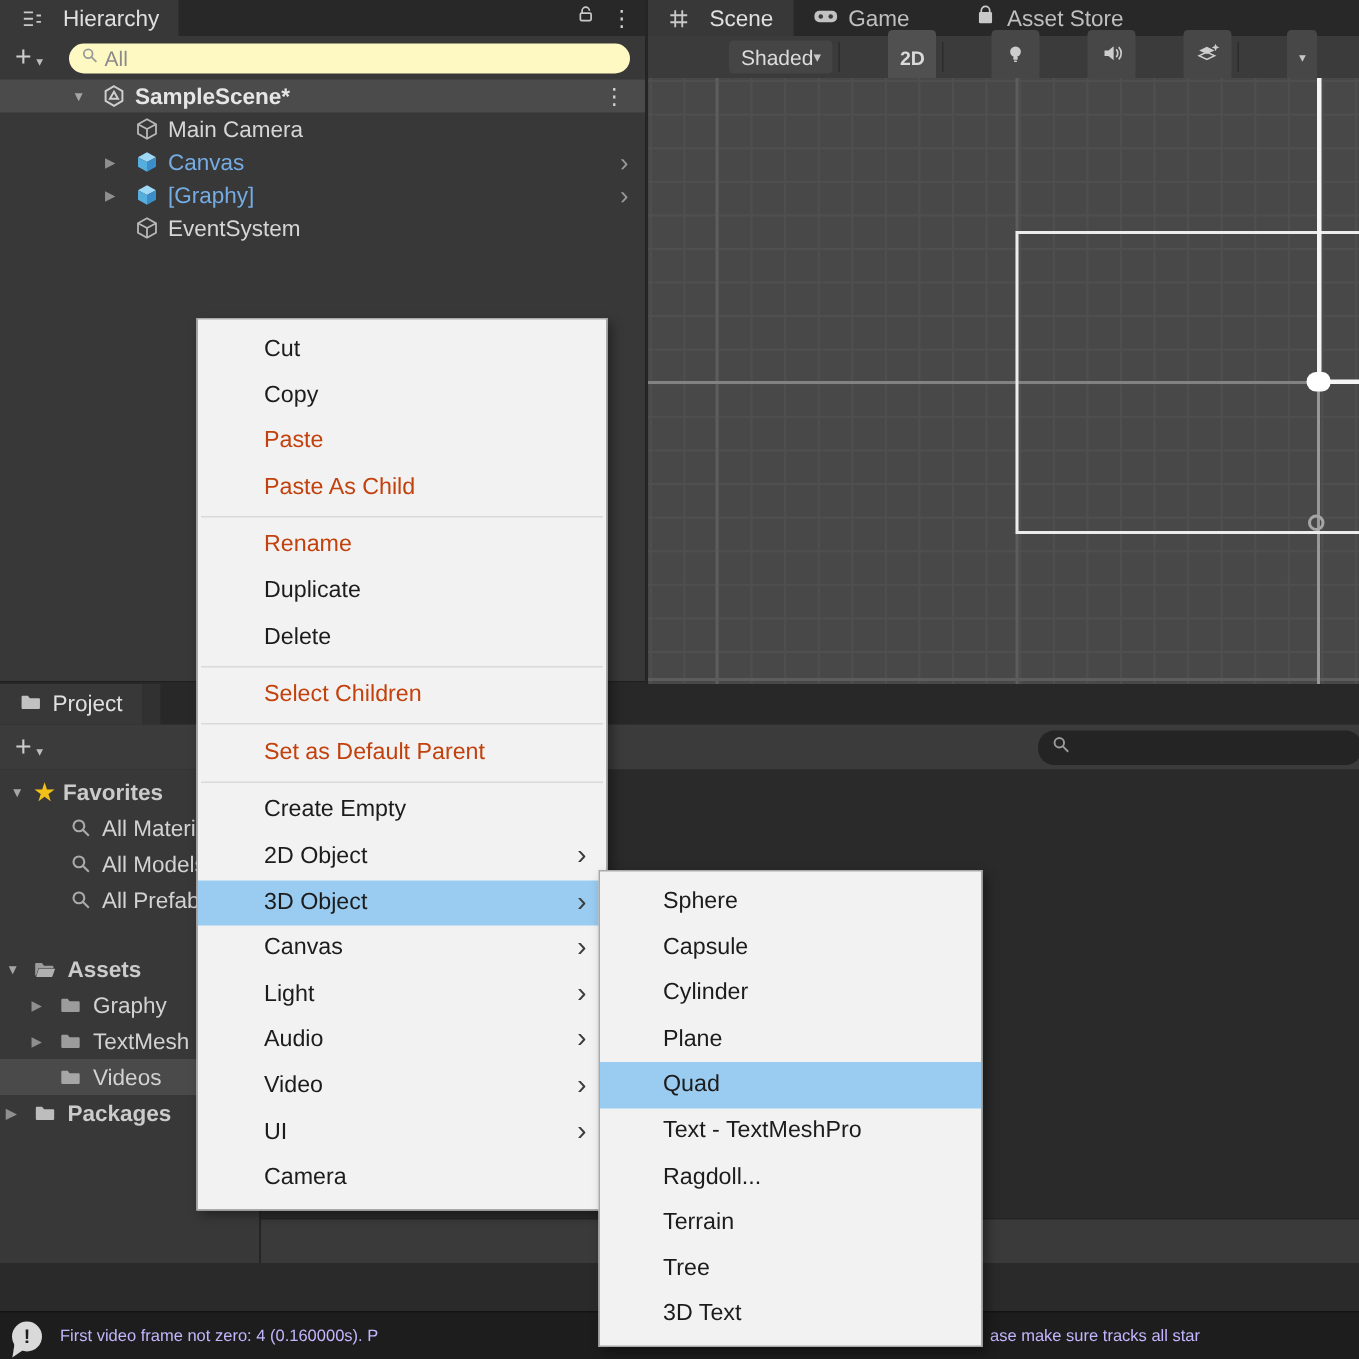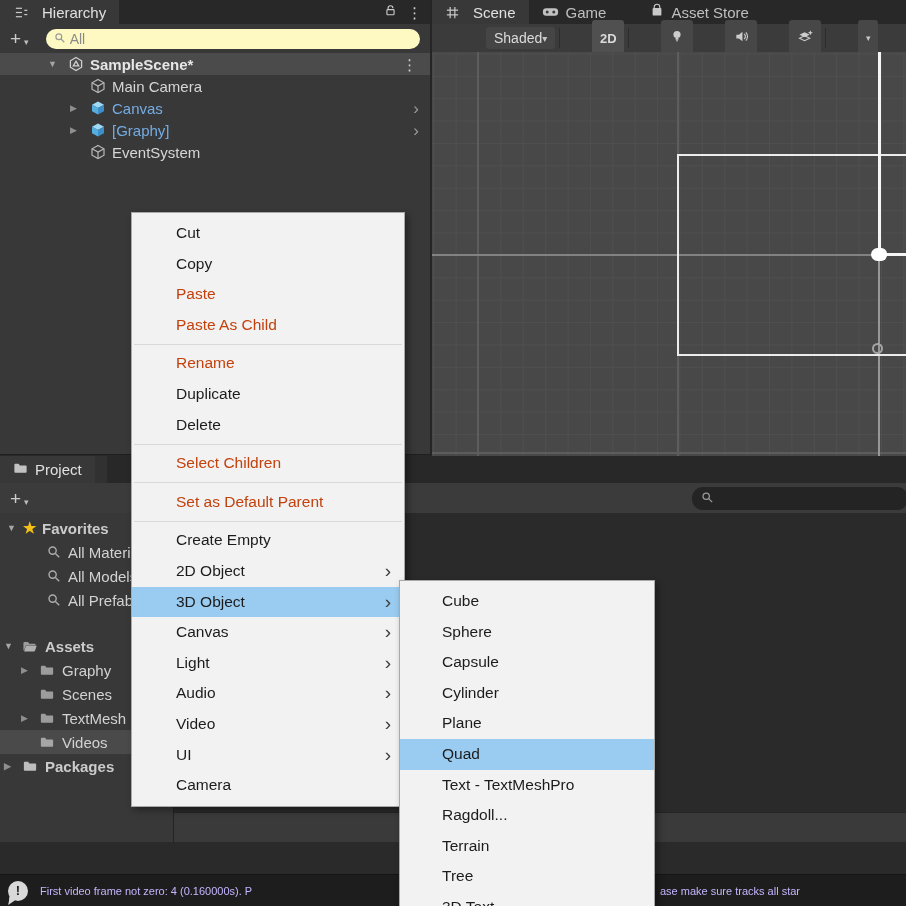--- a/index.html
+++ b/index.html
@@ -422,29 +422,20 @@
       <div class="prow child">
         <span class="fold closed">▶</span>
         <span class="icon16" style="width:19px;">
           <svg viewBox="0 0 16 16" width="16" height="14">
               <path d="M1 4.2 C1 3.6 1.4 3.2 2 3.2 h3.8 l1.5 1.9 H14 c.6 0 1 .4 1 1 v6.3 c0 .6 -.4 1 -1 1 H2 c-.6 0 -1 -.4 -1 -1 z" fill="#9c9c9c"></path>
             </svg>
         </span>
         <span>Graphy</span>
       </div>
       <div class="prow child">
-        <span class="fold"></span>
-        <span class="icon16" style="width:19px;">
-          <svg viewBox="0 0 16 16" width="16" height="14">
-              <path d="M1 4.2 C1 3.6 1.4 3.2 2 3.2 h3.8 l1.5 1.9 H14 c.6 0 1 .4 1 1 v6.3 c0 .6 -.4 1 -1 1 H2 c-.6 0 -1 -.4 -1 -1 z" fill="#9c9c9c"></path>
-            </svg>
-        </span>
-        <span>Scenes</span>
-      </div>
-      <div class="prow child">
         <span class="fold closed">▶</span>
         <span class="icon16" style="width:19px;">
           <svg viewBox="0 0 16 16" width="16" height="14">
               <path d="M1 4.2 C1 3.6 1.4 3.2 2 3.2 h3.8 l1.5 1.9 H14 c.6 0 1 .4 1 1 v6.3 c0 .6 -.4 1 -1 1 H2 c-.6 0 -1 -.4 -1 -1 z" fill="#9c9c9c"></path>
             </svg>
         </span>
         <span>TextMesh Pro</span>
       </div>
       <div class="prow child selected">
         <span class="fold"></span>
@@ -521,21 +512,20 @@
     <span class="m-arrow">›</span>
   </div>
   <div class="m-item">
     <span>UI</span>
     <span class="m-arrow">›</span>
   </div>
   <div class="m-item">Camera</div>
 </div>
 
 <div id="sub-menu" class="wmenu">
-  <div class="m-item">Cube</div>
   <div class="m-item">Sphere</div>
   <div class="m-item">Capsule</div>
   <div class="m-item">Cylinder</div>
   <div class="m-item">Plane</div>
   <div class="m-item hl">Quad</div>
   <div class="m-item">Text - TextMeshPro</div>
   <div class="m-item">Ragdoll...</div>
   <div class="m-item">Terrain</div>
   <div class="m-item">Tree</div>
   <div class="m-item">3D Text</div>

